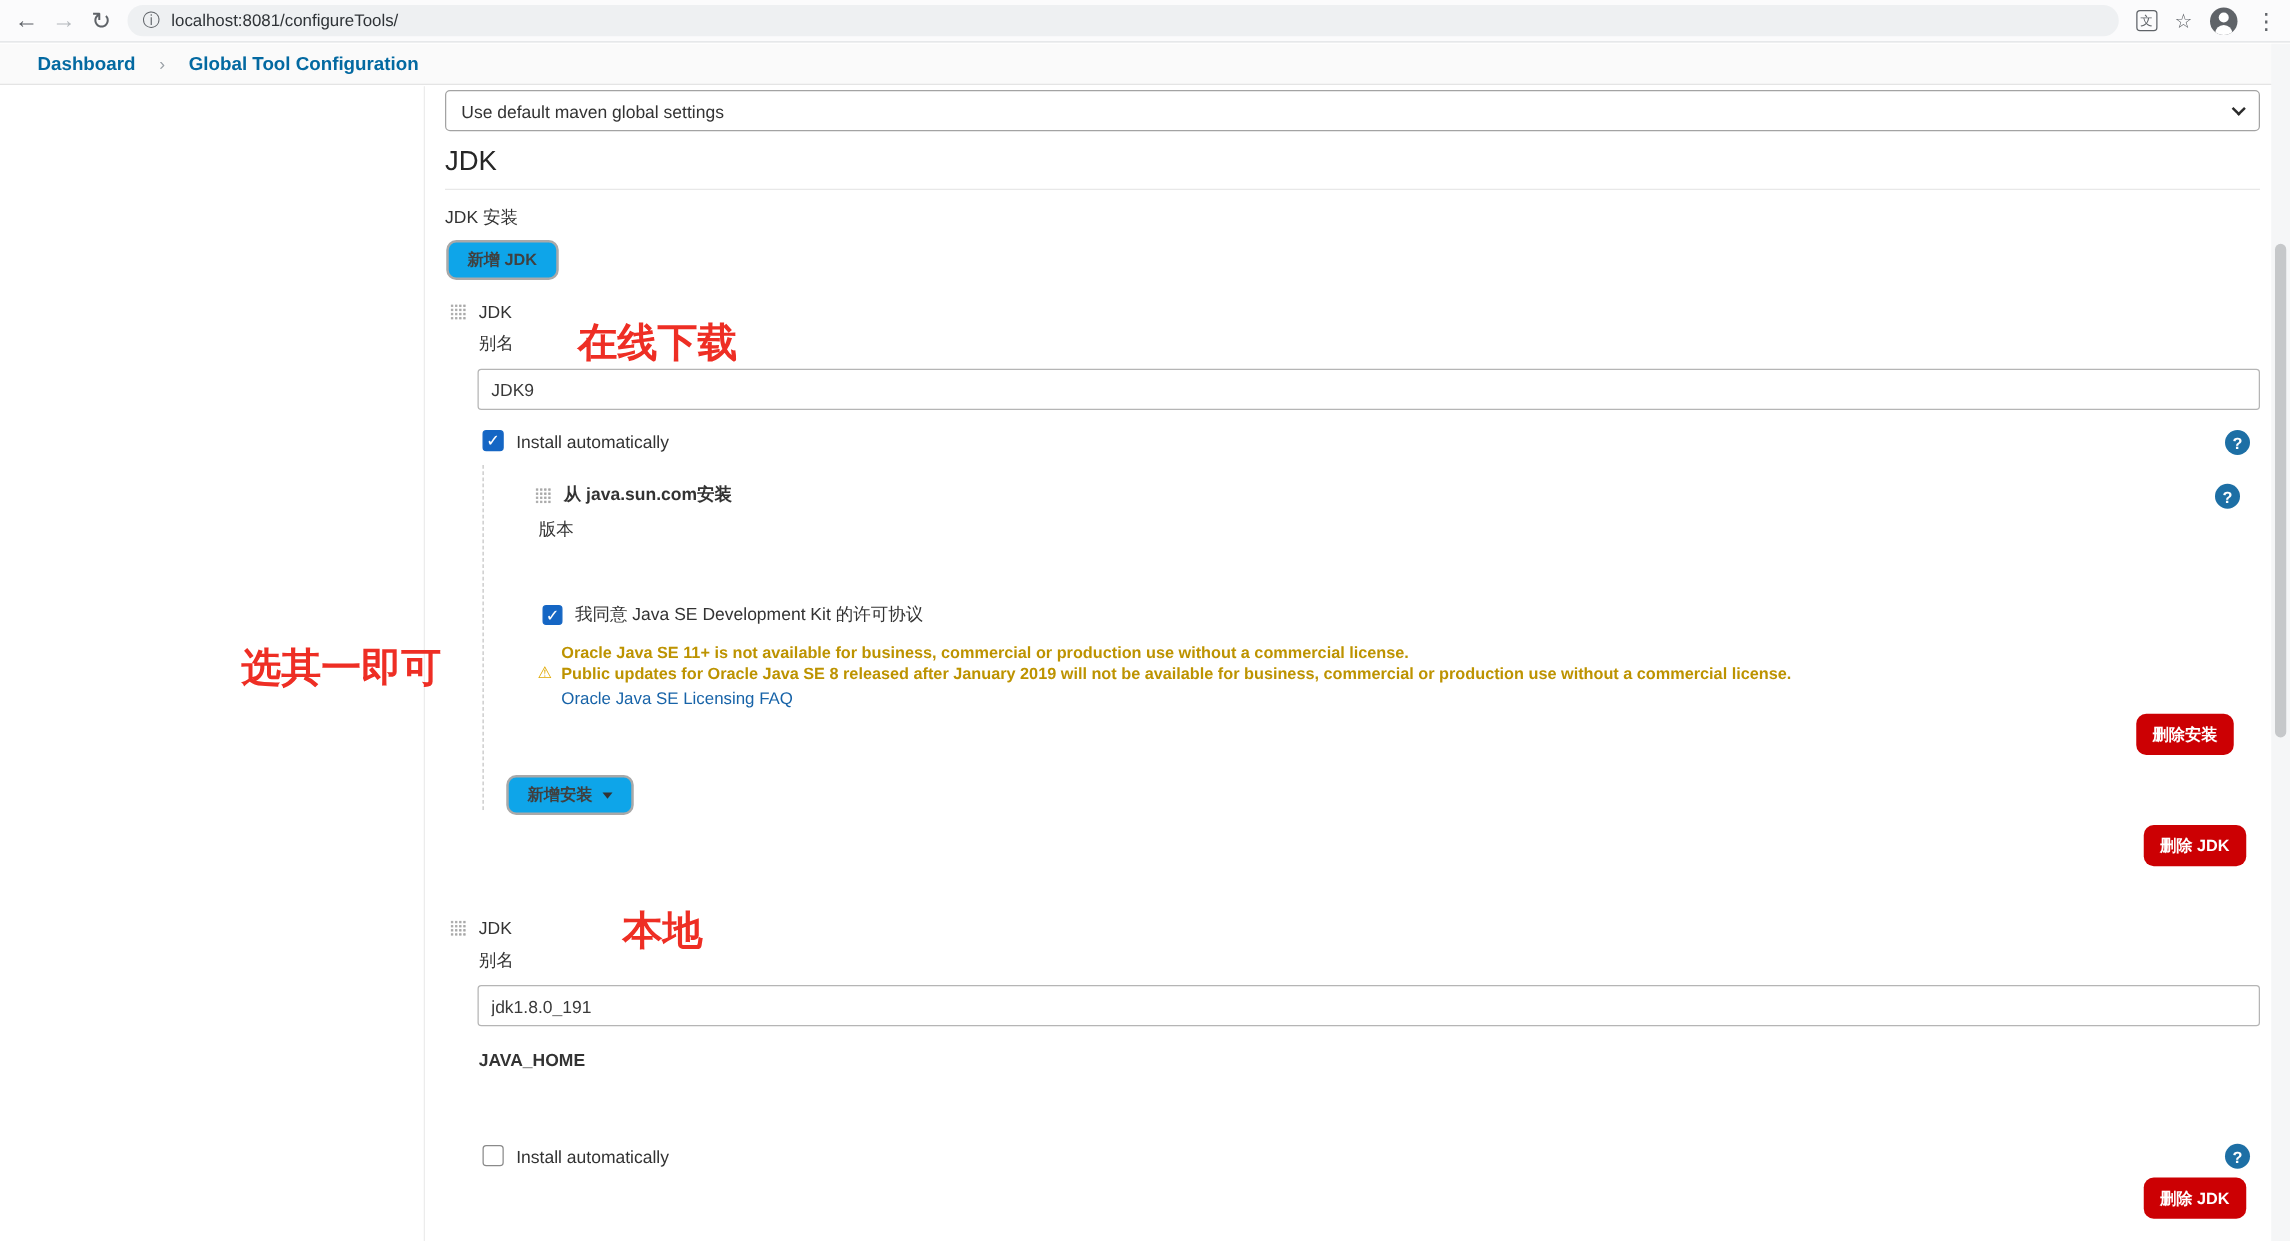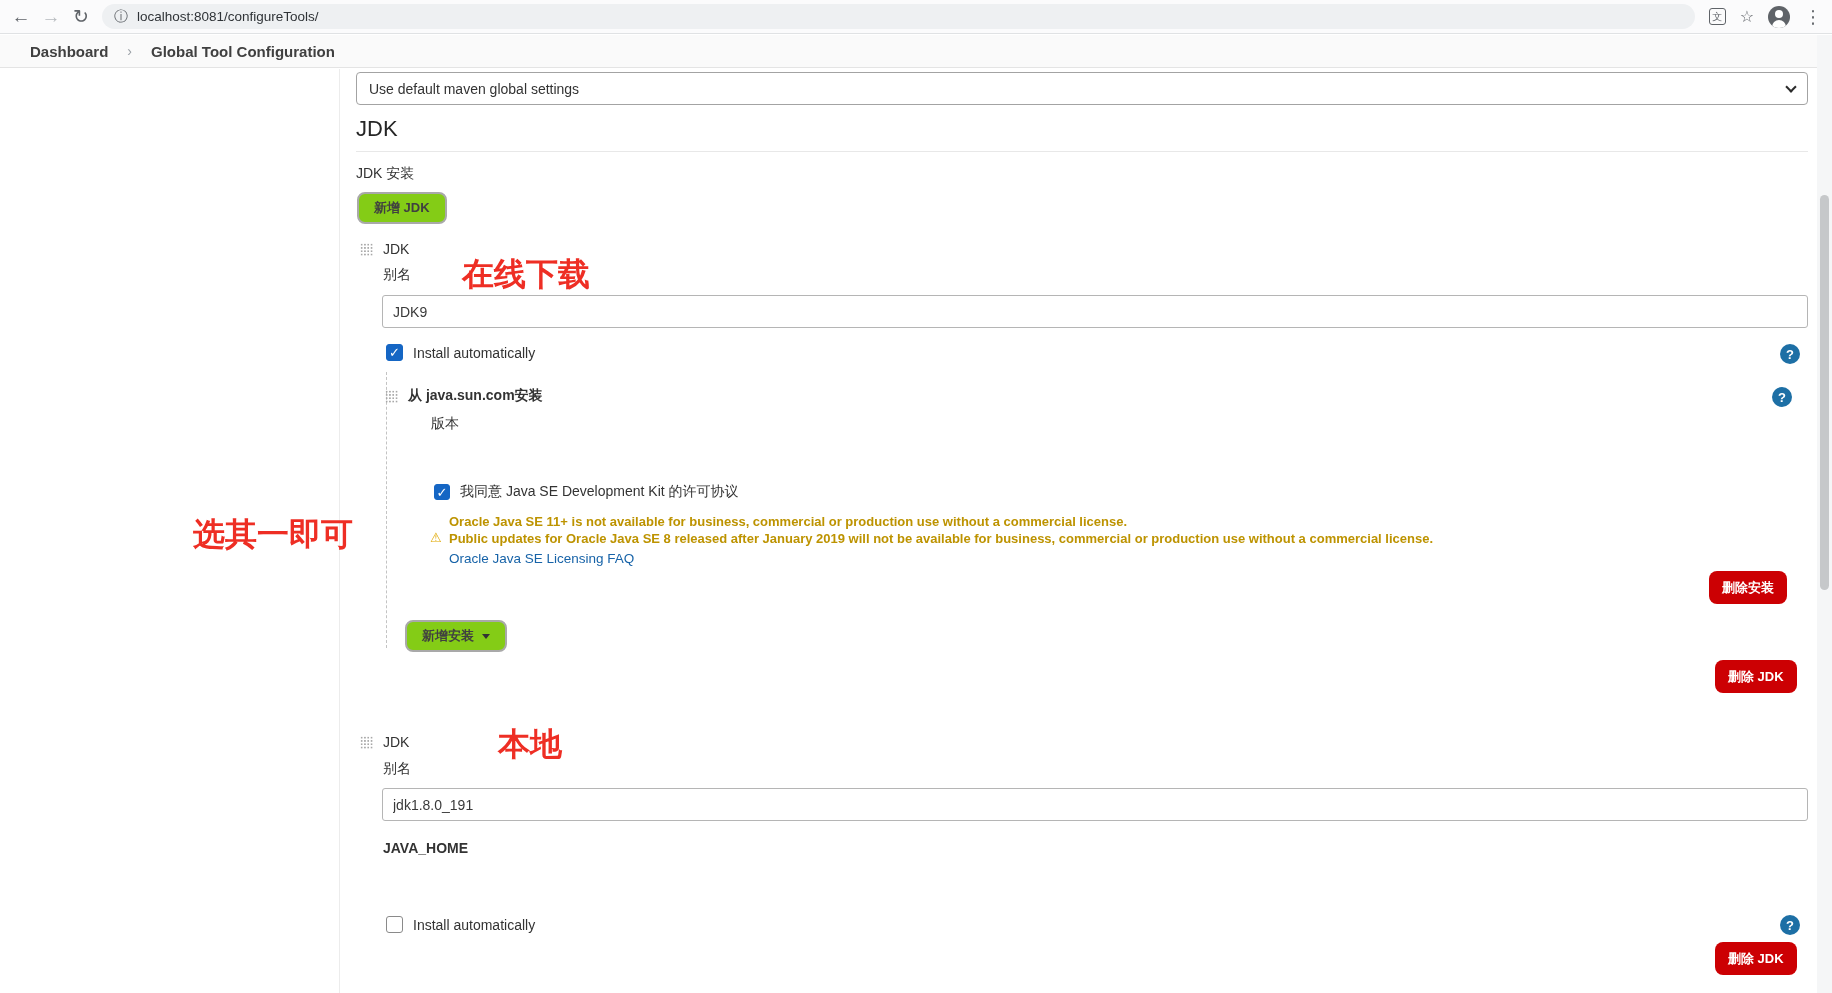--- a/index.html
+++ b/index.html
@@ -21,37 +21,37 @@
   .tb-ico { font-size:16px; color:#5f6368; cursor:pointer; }
   .translate-box { width:17px; height:17px; border:1.5px solid #5f6368; border-radius:3px;
                    font-size:10px; color:#5f6368; display:flex; align-items:center; justify-content:center; cursor:pointer; }
   .avatar { width:22px; height:22px; border-radius:50%; background:#5f6368; position:relative; cursor:pointer; overflow:hidden; }
   .avatar .head { position:absolute; left:7px; top:4px; width:8px; height:8px; border-radius:50%; background:#fff; }
   .avatar .body { position:absolute; left:4px; top:14px; width:14px; height:9px; border-radius:7px 7px 0 0; background:#fff; }
 
   
   .crumbbar { position:absolute; left:0; top:35px; width:1832px; height:33px; background:#fafafa;
               border-bottom:1px solid #e4e4e4; display:flex; align-items:center; padding-left:30px; }
-  .crumb { font-size:15px; font-weight:700; color:#404040; cursor:pointer; }
+  .crumb { font-size:15px; font-weight:700; color:#0369a1; cursor:pointer; }
   .crumb-sep { margin:0 19px; color:#9aa0a6; font-size:14px; }
 
   
   .divider-v { position:absolute; left:339px; top:69px; width:1px; height:924px; background:#ececec; }
   .selbox { display:flex; align-items:center; justify-content:space-between;
             border:1px solid #a3a3a3; border-radius:4px; background:#fff;
             padding:0 12px; font-size:14px; color:#333; cursor:pointer; }
   .chev { width:8px; height:8px; border-right:2px solid #2b2b2b; border-bottom:2px solid #2b2b2b;
           transform:rotate(45deg); margin-top:-4px; }
   .h1 { font-size:22px; font-weight:500; color:#262626; }
   .hr { height:1px; background:#e8e8e8; }
   .lbl { font-size:14px; color:#333; }
   .inputbox { height:33px; width:1426px; border:1px solid #b5b5b5; border-radius:3px;
               padding:0 10px; font-size:14px; color:#3a3a3a; background:#fff; font-family:inherit; }
   .btn2 { display:inline-flex; align-items:center; gap:8px; height:32px; padding:0 15px;
-          background:#84cc16; border:2px solid #a9a9a9; border-radius:8px;
+          background:#0ea5e9; border:2px solid #a9a9a9; border-radius:8px;
           font-weight:700; font-size:13px; color:#404040; cursor:pointer; font-family:inherit; }
   .caret { width:0; height:0; border-left:4px solid transparent; border-right:4px solid transparent;
            border-top:5px solid #333; }
   .btnd { display:inline-flex; align-items:center; justify-content:center; height:33px; padding:0 13px;
           background:#cc0003; border:none; border-radius:8px; font-weight:700; font-size:13px;
           color:#fff; cursor:pointer; font-family:inherit; }
   .grip { width:13px; height:13px;
           background-image:radial-gradient(circle,#a8a8a8 0.9px,transparent 1.05px);
           background-size:3.3px 3.3px; }
   .blockhead { display:flex; align-items:center; gap:10px; font-size:14px; color:#333; }
@@ -124,21 +124,21 @@
   <input class="abs inputbox" style="left: 382px; top: 295px;" value="JDK9">
 
   <div class="abs row" style="left:386px; top:344px;">
     <span class="cb on">✓</span>
     <span class="lbl">Install automatically</span>
   </div>
   <span class="abs help" style="left:1780px; top:344px;">?</span>
 
   <div class="abs dash-line" style="left:386px; top:372px; height:276px;"></div>
 
-  <div class="abs blockhead bold" style="left:385px; top:387px;">
+  <div class="abs blockhead bold" style="left:428px; top:387px;">
     <span class="grip"></span>
     <span>从 java.sun.com安装</span>
   </div>
   <span class="abs help" style="left:1772px; top:387px;">?</span>
 
   <div class="abs lbl" style="left:431px; top:415px;">版本</div>
 
   <div class="abs row" style="left:434px; top:483px;">
     <span class="cb on" style="width:16px;height:16px;">✓</span>
     <span class="lbl">我同意 Java SE Development Kit 的许可协议</span>

